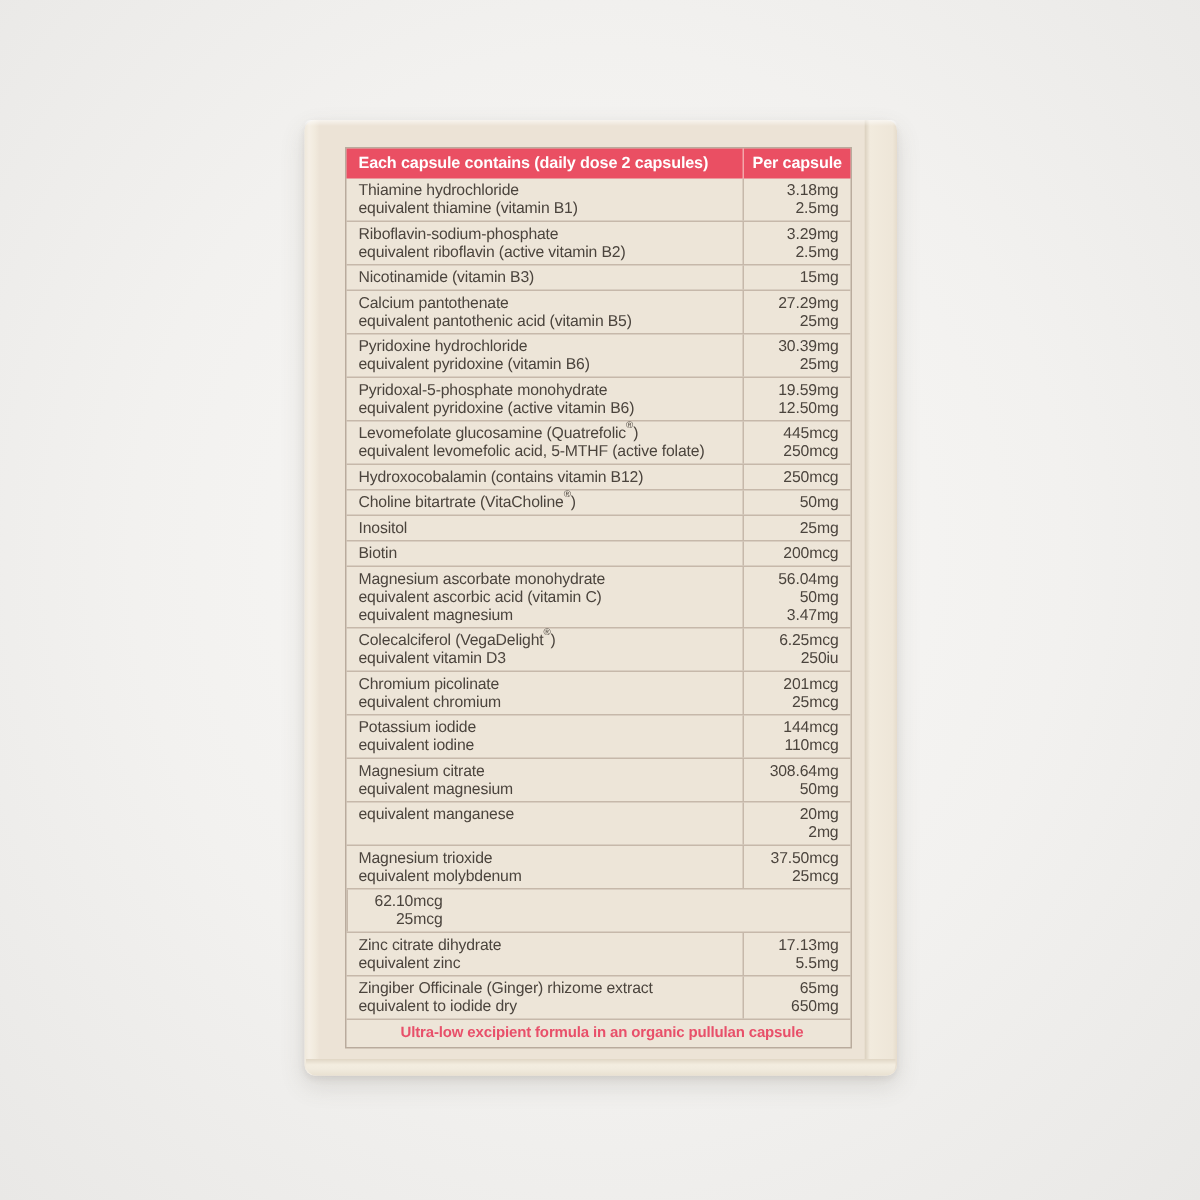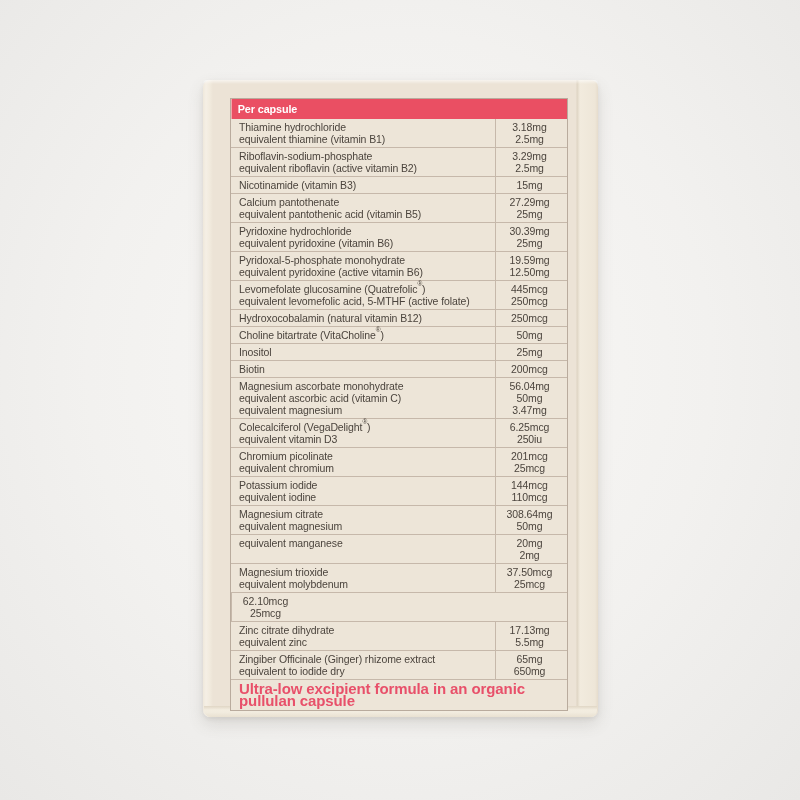--- a/index.html
+++ b/index.html
@@ -50,40 +50,41 @@
     color:var(--ink);
     font-size:10.5px;line-height:12px;letter-spacing:-0.1px;
   }
   .row{display:flex;border-top:1px solid var(--border);}
   .row:first-child{border-top:none;}
   .cell{padding:2px 8px;}
   .cell.name{flex:1;min-width:0;}
   .cell.value{
     width:72px;flex:0 0 72px;
     border-left:1px solid var(--border);
-    text-align:center;
+    text-align:right;
     padding:2px 8px 2px 4px;
   }
   .row.header{background:var(--accent);color:var(--header-text);font-weight:bold;}
   .row.header .cell{padding:4px 8px;font-size:10.8px;}
   .row.header .cell.value{text-align:center;border-left:1px solid rgba(250,240,232,0.55);padding:4px 2px;}
-  .row.footer .cell{flex:1;color:var(--accent-text);font-weight:bold;padding:3px 8px;font-size:15px;}
+  .row.footer .cell{flex:1;color:var(--accent-text);font-weight:bold;padding:3px 8px;font-size:10px;margin-left:28px;}
   .ln{white-space:nowrap;}
   sup{font-size:6.5px;line-height:0;vertical-align:top;position:relative;top:1px;}
 </style>
 </head>
 <body>
 
 <div class="scene">
   <div class="box">
     <div class="box-top-edge"></div>
     <div class="box-bottom-edge"></div>
 
     <div class="panel">
       <div class="row header">
+        <div class="cell name">Each capsule contains (daily dose 2 capsules)</div>
         <div class="cell value">Per capsule</div>
       </div>
 
       <div id="rows">
           <div class="row">
             <div class="cell name">
               <div class="ln">Thiamine hydrochloride</div>
               <div class="ln">equivalent thiamine (vitamin B1)</div>
             </div>
             <div class="cell value">
@@ -144,21 +145,21 @@
               <div class="ln">Levomefolate glucosamine (Quatrefolic<sup>®</sup>)</div>
               <div class="ln">equivalent levomefolic acid, 5-MTHF (active folate)</div>
             </div>
             <div class="cell value">
               <div class="ln">445mcg</div>
               <div class="ln">250mcg</div>
             </div>
           </div>
           <div class="row">
             <div class="cell name">
-              <div class="ln">Hydroxocobalamin (natural vitamin B12)</div>
+              <div class="ln">Hydroxocobalamin (contains vitamin B12)</div>
             </div>
             <div class="cell value">
               <div class="ln">250mcg</div>
             </div>
           </div>
           <div class="row">
             <div class="cell name">
               <div class="ln">Choline bitartrate (VitaCholine<sup>®</sup>)</div>
             </div>
             <div class="cell value">

